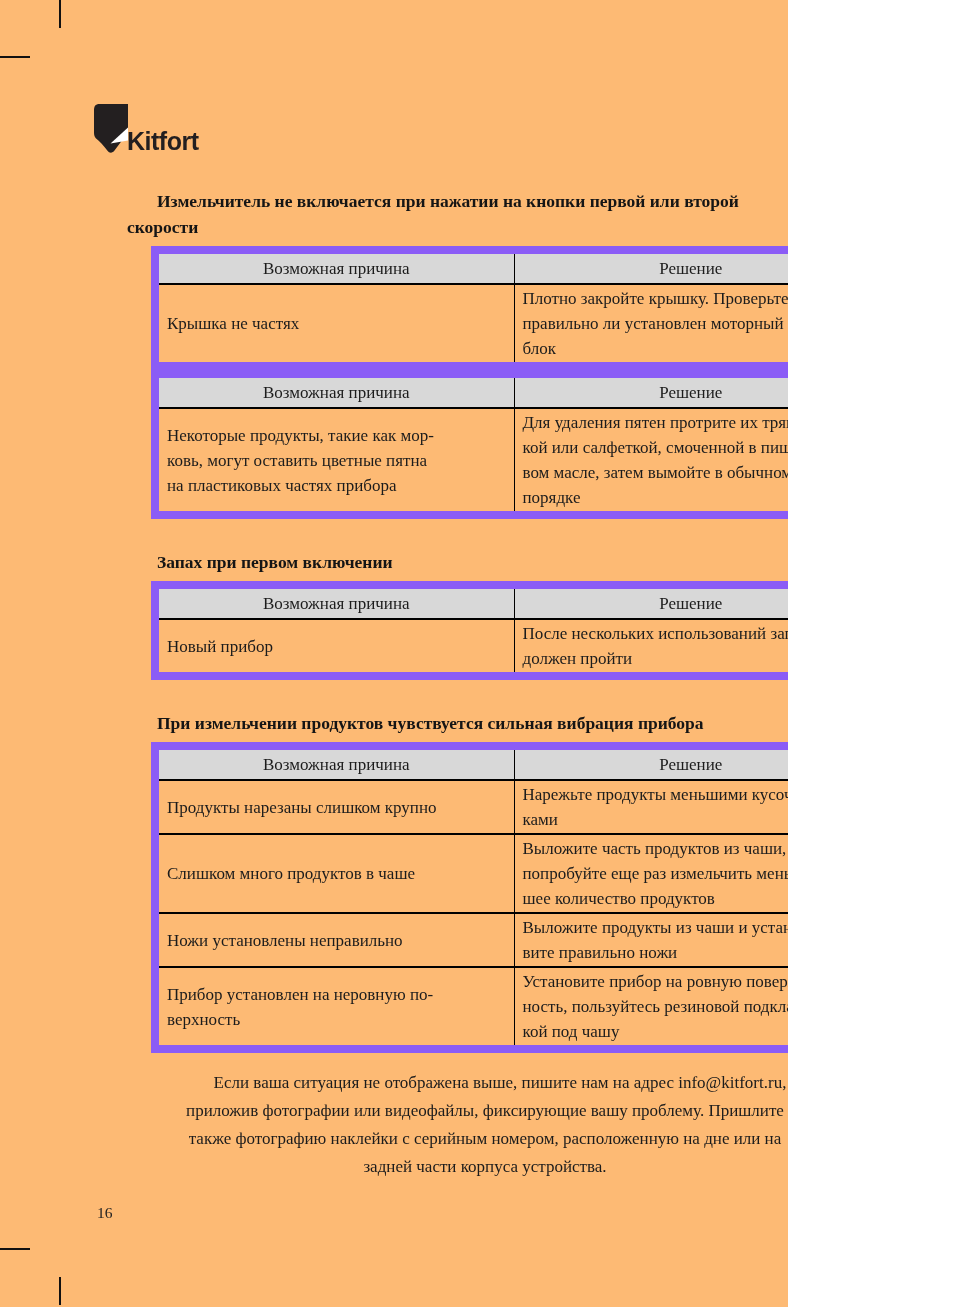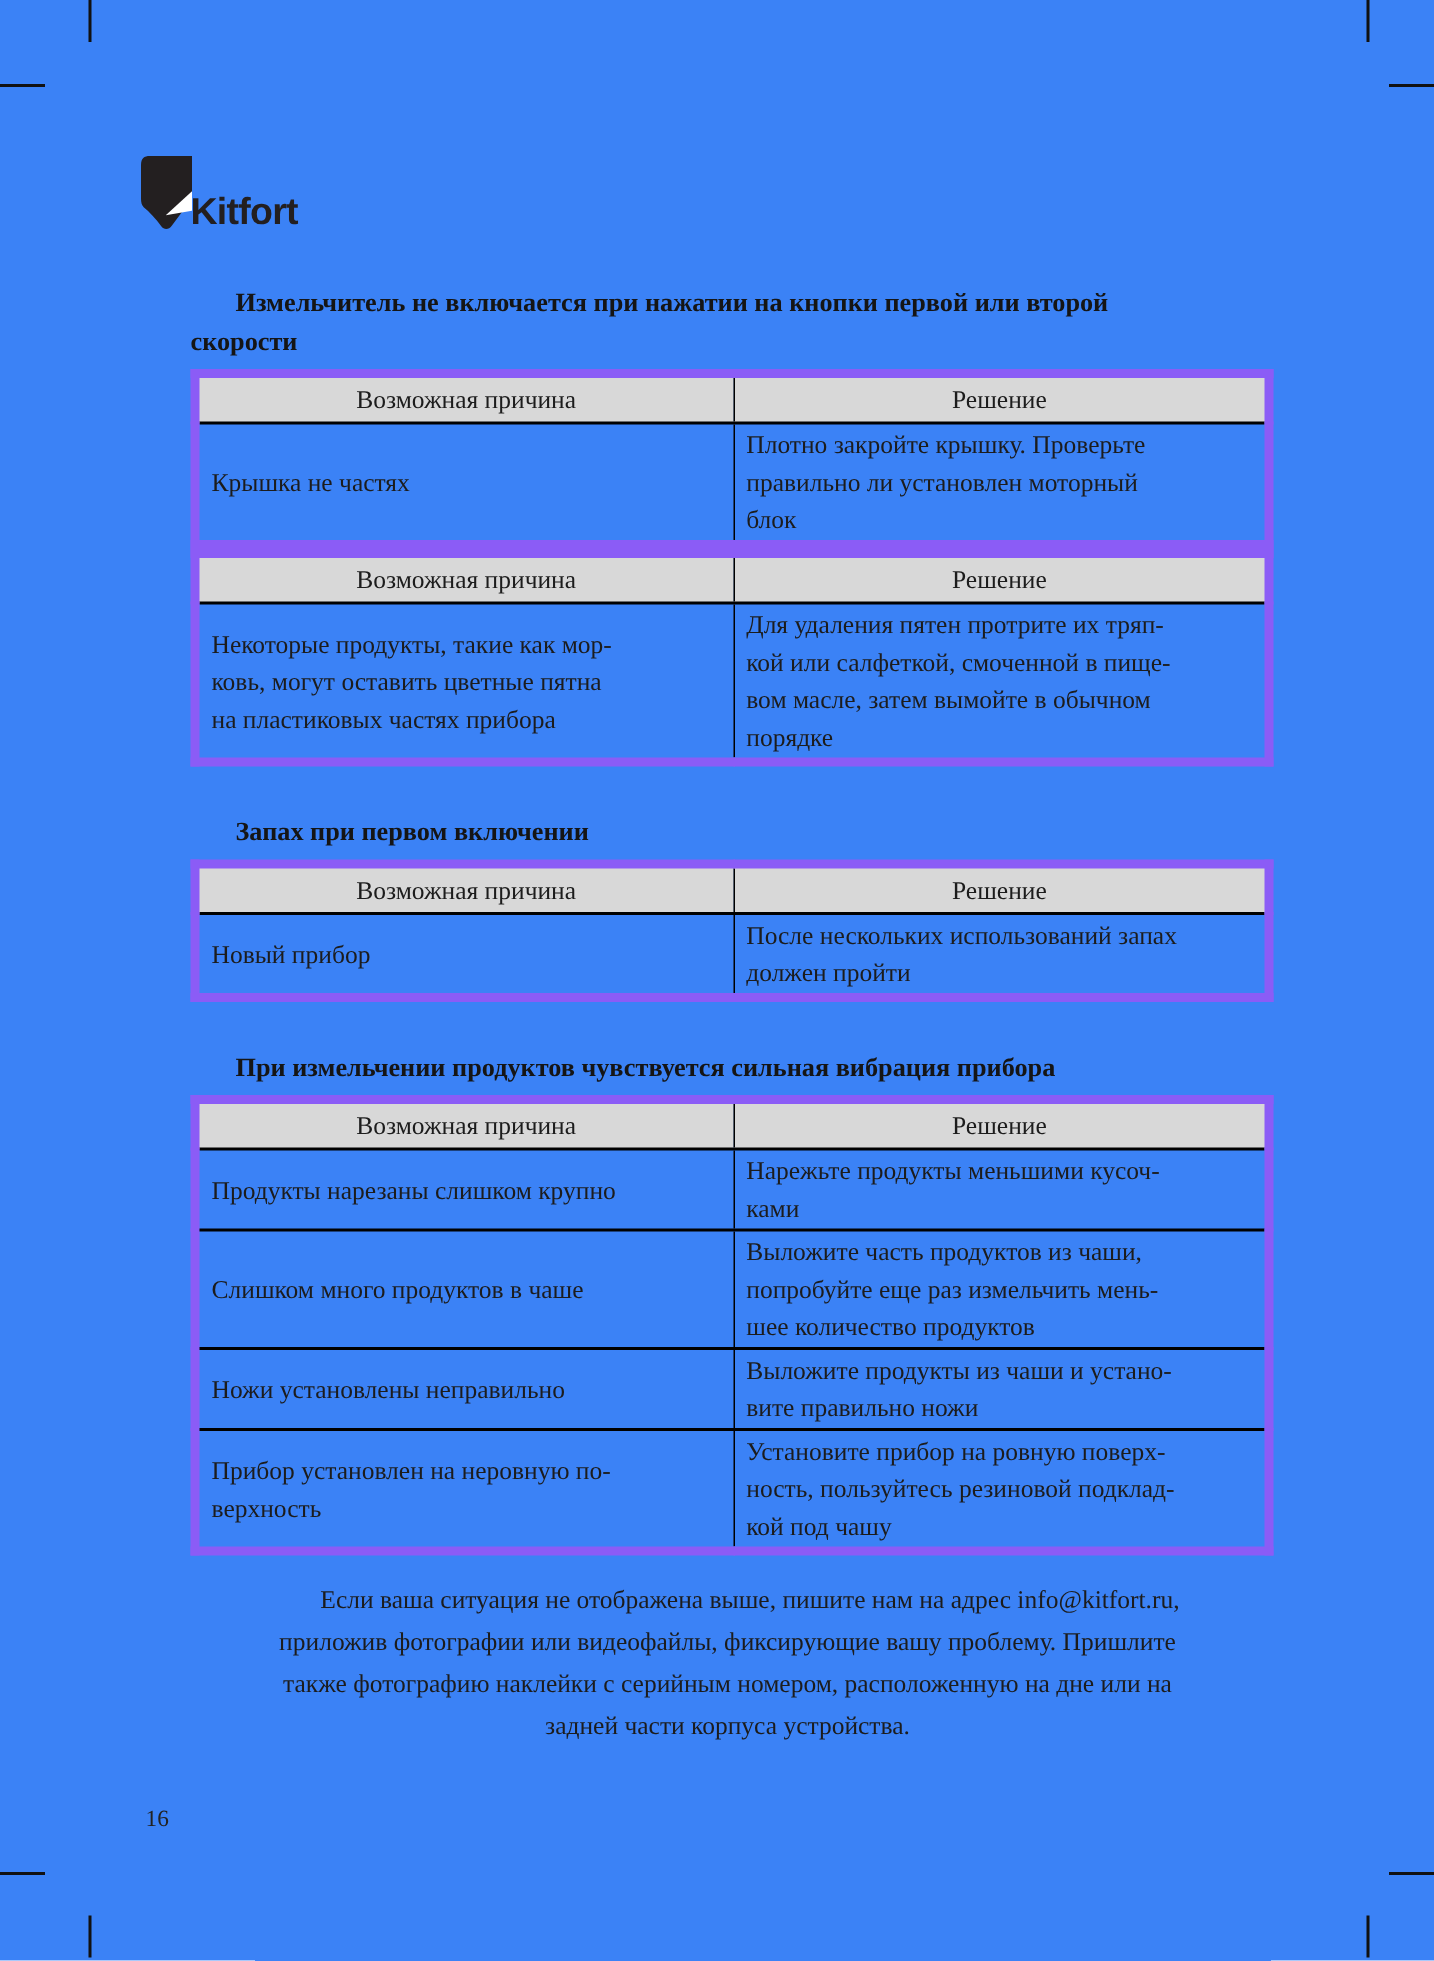--- a/index.html
+++ b/index.html
@@ -1,23 +1,23 @@
 <!DOCTYPE html>
 <html lang="ru"><head>
 <meta charset="utf-8">
 <style>
   * { margin: 0; padding: 0; box-sizing: border-box; }
   html, body { background: #ffffff; }
   body { font-family: "Liberation Serif", "DejaVu Serif", serif; color: #1c1c1c; }
 
   .page {
     position: relative;
-    width: 956px;
+    width: 788px;
     height: 1307px;
-    background: #3b82f6;
+    background: #fdba74;
     overflow: hidden;
   }
 
   
   .crop { position: absolute; background: #111; }
   .crop.v { width: 1.5px; height: 28px; }
   .crop.h { width: 30px; height: 1.5px; }
   .crop.tl-v { left: 59px; top: 0; }
   .crop.tr-v { left: 911px; top: 0; }
   .crop.tl-h { left: 0; top: 56px; }
@@ -66,21 +66,21 @@
     border-collapse: collapse;
     table-layout: fixed;
   }
   .tbl th, .tbl td {
     border-top: 2px solid #000;
     border-bottom: 2px solid #000;
     border-left: 1px solid #000;
     border-right: 1px solid #000;
     font-size: 17px;
   }
-  .tbl { border: 6px solid #8b5cf6; }
+  .tbl { border: 8px solid #8b5cf6; margin-left: 24px; }
   .tbl th {
     background: #d8d8d8;
     font-weight: normal;
     text-align: center;
     line-height: 25px;
     padding: 2px 8px;
   }
   .tbl td {
     vertical-align: middle;
     line-height: 25px;

